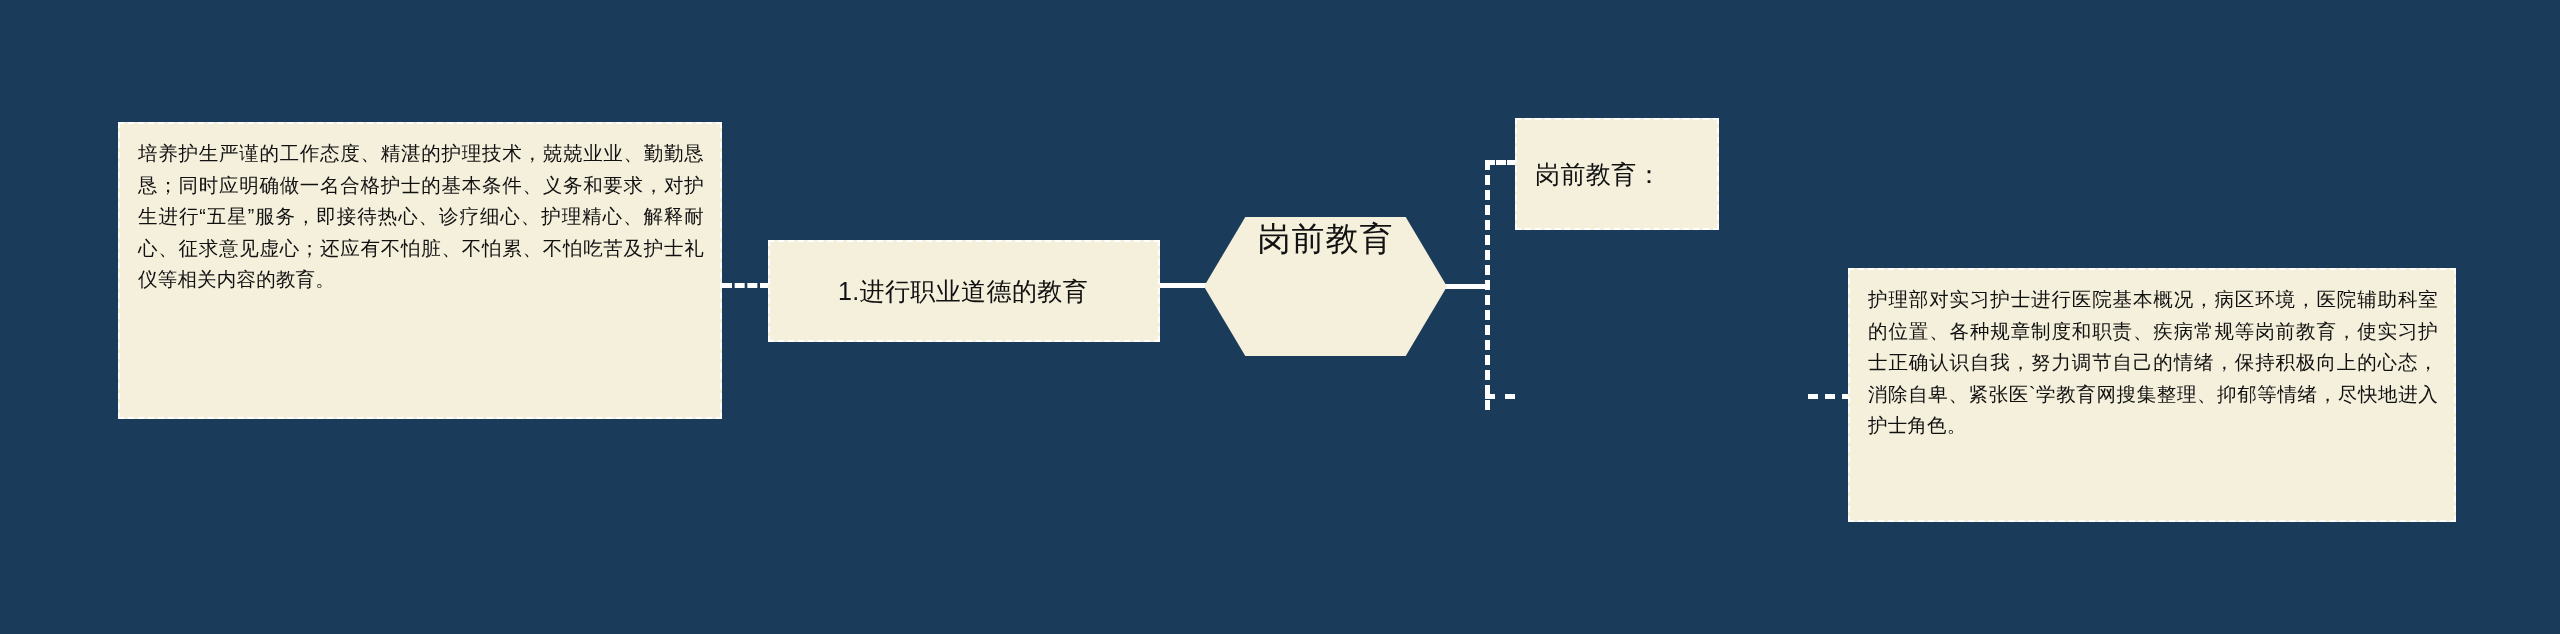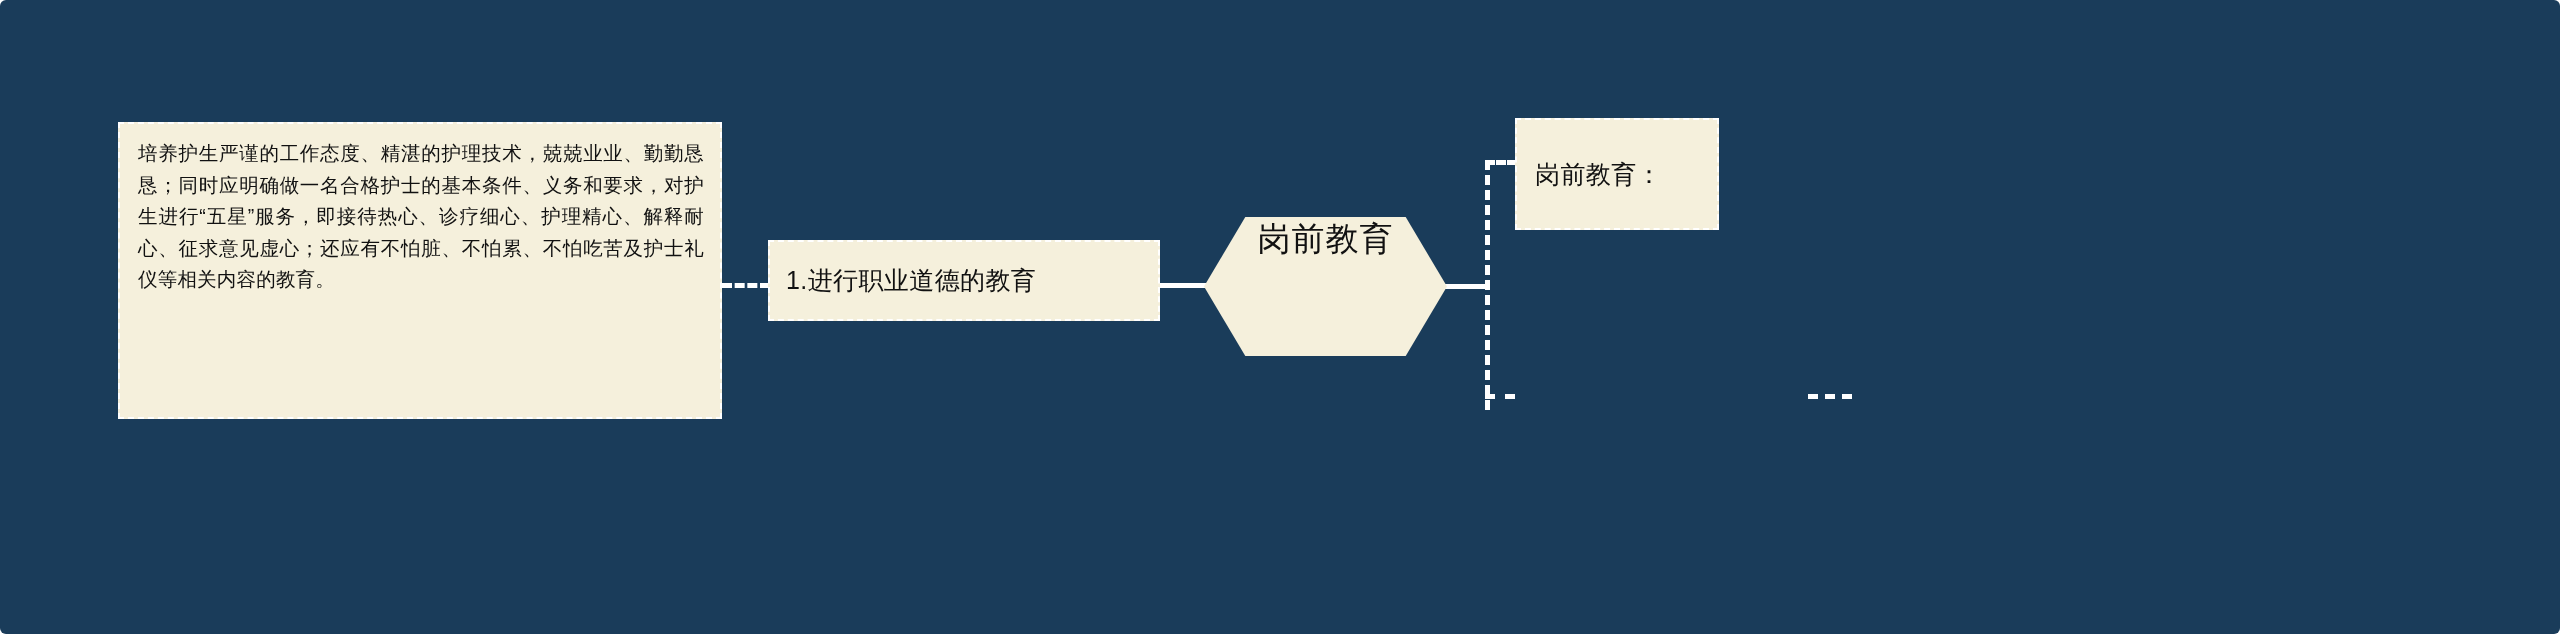--- a/index.html
+++ b/index.html
@@ -51,22 +51,22 @@
     white-space: nowrap;
   }
 
   
   #left-detail {
     left: 118px;  top: 122px;
     width: 604px; height: 297px;
   }
   #branch-1 {
     left: 768px;  top: 240px;
-    width: 392px; height: 81px;
-    justify-content: flex-start;
+    width: 392px; height: 102px;
+    justify-content: center;
     padding-left: 16px;
   }
   #right-heading {
     left: 1515px; top: 118px;
     width: 204px; height: 112px;
   }
   #branch-2 {
     left: 1512px; top: 354px;
     width: 299px; height: 85px;
   }
@@ -137,21 +137,21 @@
     left: 1485px; top: 394px; width: 30px;
   }
   
   #conn-branch2-rightdetail {
     left: 1808px; top: 394px; width: 44px;
   }
 </style>
 </head>
 <body>
 
-<div id="canvas" style="background: rgb(26, 60, 90); border-radius: 6px;">
+<div id="canvas" style="background: rgb(26, 60, 90);">
 
   <div class="conn conn-h-dash" id="conn-leftdetail-branch1" style="border-top-color: rgb(255, 255, 255);"></div>
 
   <div class="conn conn-h-solid" id="conn-branch1-center" style="background: rgb(255, 255, 255);"></div>
 
   <div class="conn conn-h-solid" id="conn-center-spine" style="background: rgb(255, 255, 255);"></div>
 
   <div class="conn conn-v-dash" id="conn-spine-vertical" style="border-left-color: rgb(255, 255, 255);"></div>
 
   <div class="conn conn-h-dash" id="conn-spine-heading" style="border-top-color: rgb(255, 255, 255);"></div>
@@ -170,14 +170,17 @@
 
   <div id="center-node" style="background: rgb(245, 240, 220);">
     <span class="center-text" style="color: rgb(17, 17, 17);">岗前教育</span>
   </div>
 
   <div class="node label" id="right-heading" style="background: rgb(245, 240, 220); border-color: rgb(255, 255, 255); color: rgb(17, 17, 17);">
     <span>岗前教育：</span>
   </div>
 
 
+  <div class="node para" id="right-detail" style="background: rgb(245, 240, 220); border-color: rgb(255, 255, 255); color: rgb(17, 17, 17);">
+    <span>护理部对实习护士进行医院基本概况，病区环境，医院辅助科室的位置、各种规章制度和职责、疾病常规等岗前教育，使实习护士正确认识自我，努力调节自己的情绪，保持积极向上的心态，消除自卑、紧张医`学教育网搜集整理、抑郁等情绪，尽快地进入护士角色。</span>
+  </div>
 
 </div>
 
 </body></html>

